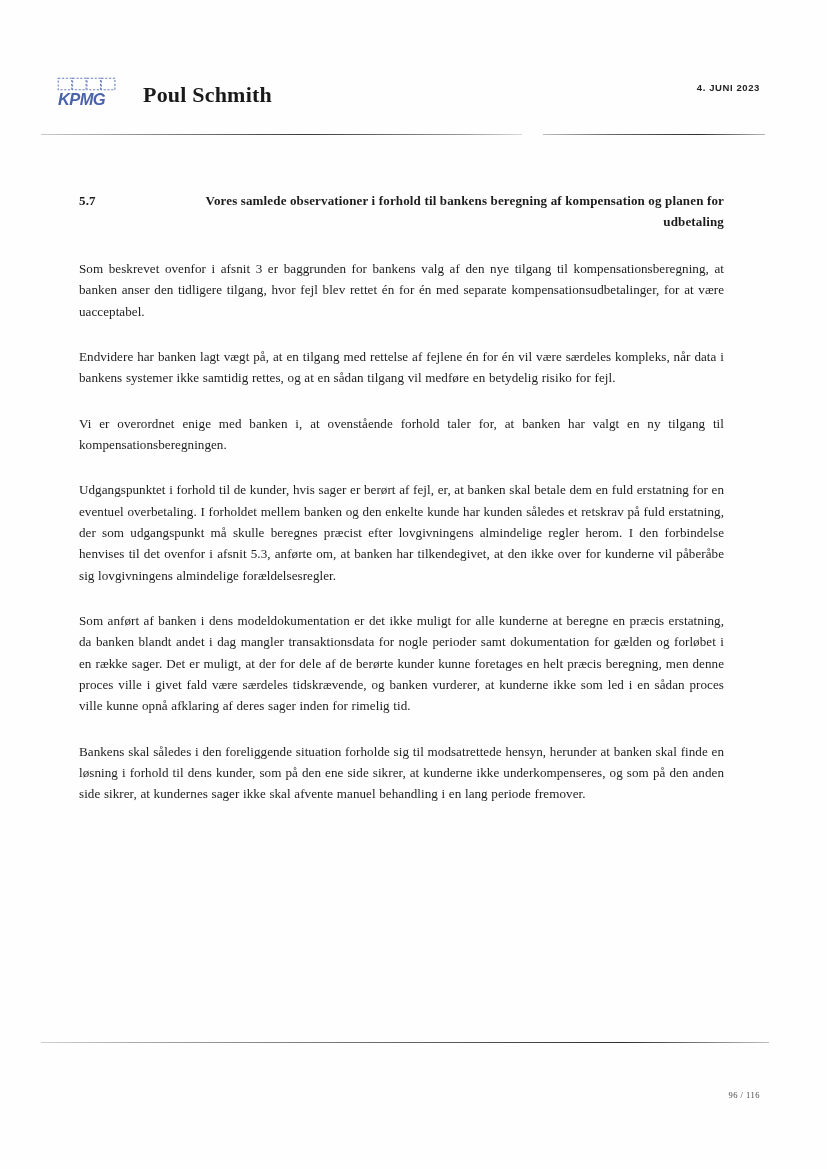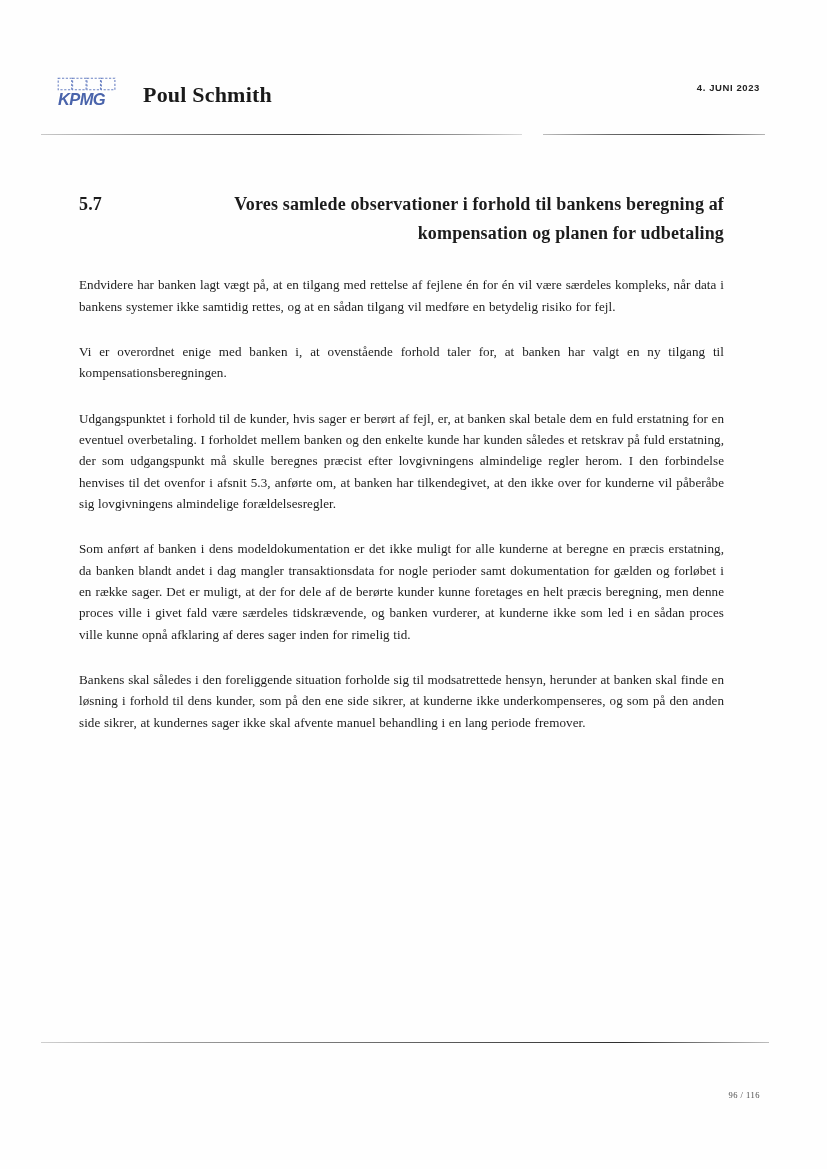--- a/index.html
+++ b/index.html
@@ -91,21 +91,21 @@
   .content {
     position: absolute;
     left: 79px;
     top: 190px;
     width: 645px;
   }
 
   .section-heading {
     display: flex;
     align-items: flex-start;
-    font-size: 18px;
+    font-size: 13px;
     font-weight: 700;
     line-height: 1.62;
     letter-spacing: 0.15px;
     margin: 0 0 26px 0;
   }
   .section-heading .sh-num {
     width: 65px;
     flex: 0 0 65px;
     font-weight: 700;
   }
@@ -175,20 +175,21 @@
     <div class="rule-right"></div>
   </div>
 
   <div class="content">
 
     <div class="section-heading">
       <span class="sh-num">5.7</span>
       <span class="sh-text">Vores samlede observationer i forhold til bankens beregning af kompensation og planen for udbetaling</span>
     </div>
 
+    <p class="body-par">Som beskrevet ovenfor i afsnit 3 er baggrunden for bankens valg af den nye tilgang til kompensationsberegning, at banken anser den tidligere tilgang, hvor fejl blev rettet én for én med separate kompensationsudbetalinger, for at være uacceptabel.</p>
     <p class="body-par">Endvidere har banken lagt vægt på, at en tilgang med rettelse af fejlene én for én vil være særdeles kompleks, når data i bankens systemer ikke samtidig rettes, og at en sådan tilgang vil medføre en betydelig risiko for fejl.</p>
     <p class="body-par">Vi er overordnet enige med banken i, at ovenstående forhold taler for, at banken har valgt en ny tilgang til kompensationsberegningen.</p>
     <p class="body-par">Udgangspunktet i forhold til de kunder, hvis sager er berørt af fejl, er, at banken skal betale dem en fuld erstatning for en eventuel overbetaling. I forholdet mellem banken og den enkelte kunde har kunden således et retskrav på fuld erstatning, der som udgangspunkt må skulle beregnes præcist efter lovgivningens almindelige regler herom. I den forbindelse henvises til det ovenfor i afsnit 5.3, anførte om, at banken har tilkendegivet, at den ikke over for kunderne vil påberåbe sig lovgivningens almindelige forældelsesregler.</p>
     <p class="body-par">Som anført af banken i dens modeldokumentation er det ikke muligt for alle kunderne at beregne en præcis erstatning, da banken blandt andet i dag mangler transaktionsdata for nogle perioder samt dokumentation for gælden og forløbet i en række sager. Det er muligt, at der for dele af de berørte kunder kunne foretages en helt præcis beregning, men denne proces ville i givet fald være særdeles tidskrævende, og banken vurderer, at kunderne ikke som led i en sådan proces ville kunne opnå afklaring af deres sager inden for rimelig tid.</p>
     <p class="body-par">Bankens skal således i den foreliggende situation forholde sig til modsatrettede hensyn, herunder at banken skal finde en løsning i forhold til dens kunder, som på den ene side sikrer, at kunderne ikke underkompenseres, og som på den anden side sikrer, at kundernes sager ikke skal afvente manuel behandling i en lang periode fremover.</p>
   </div>
 
   <div class="rule-footer"></div>
   <div class="page-number">96 / 116</div>
 

